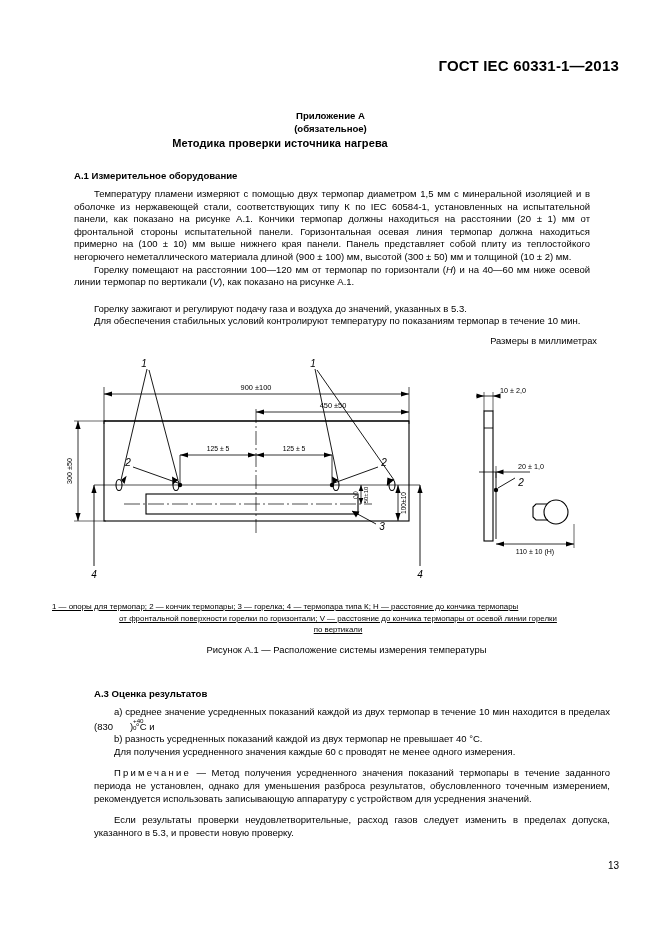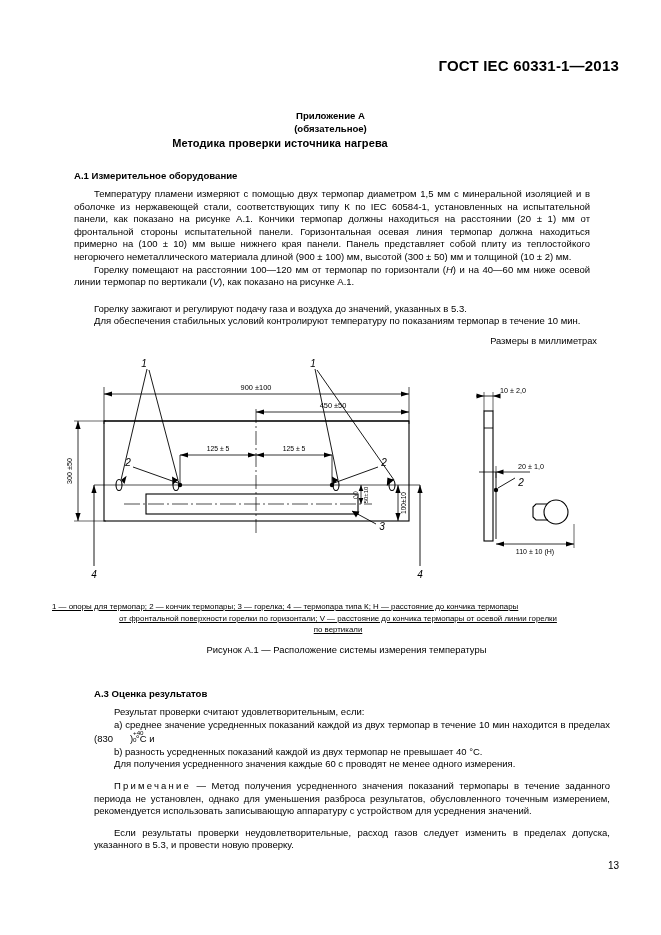--- a/index.html
+++ b/index.html
@@ -322,21 +322,20 @@
       <div>по вертикали</div>
     </div>
 
     <div class="fig-caption">Рисунок А.1 — Расположение системы измерения температуры</div>
   </div>
 
   <div class="content2">
 
     <h3 class="sec">А.3 Оценка результатов</h3>
 
-    <p class="para">Результат проверки считают удовлетворительным, если:</p>
 
     <p class="para"><span>a) среднее значение усредненных показаний каждой из двух термопар в течение 10 мин находится в пределах</span>
       <span><span>(830</span><span class="sup-sub"><span class="sup">+40</span><span class="sub">0</span></span><span>)</span></span>
       <span>°C</span>
       <span>и</span></p>
 
     <p class="para">b) разность усредненных показаний каждой из двух термопар не превышает 40 °C.</p>
     <p class="para">Для получения усредненного значения каждые 60 с проводят не менее одного измерения.</p>
 
     <div class="spacer-sm"></div>

